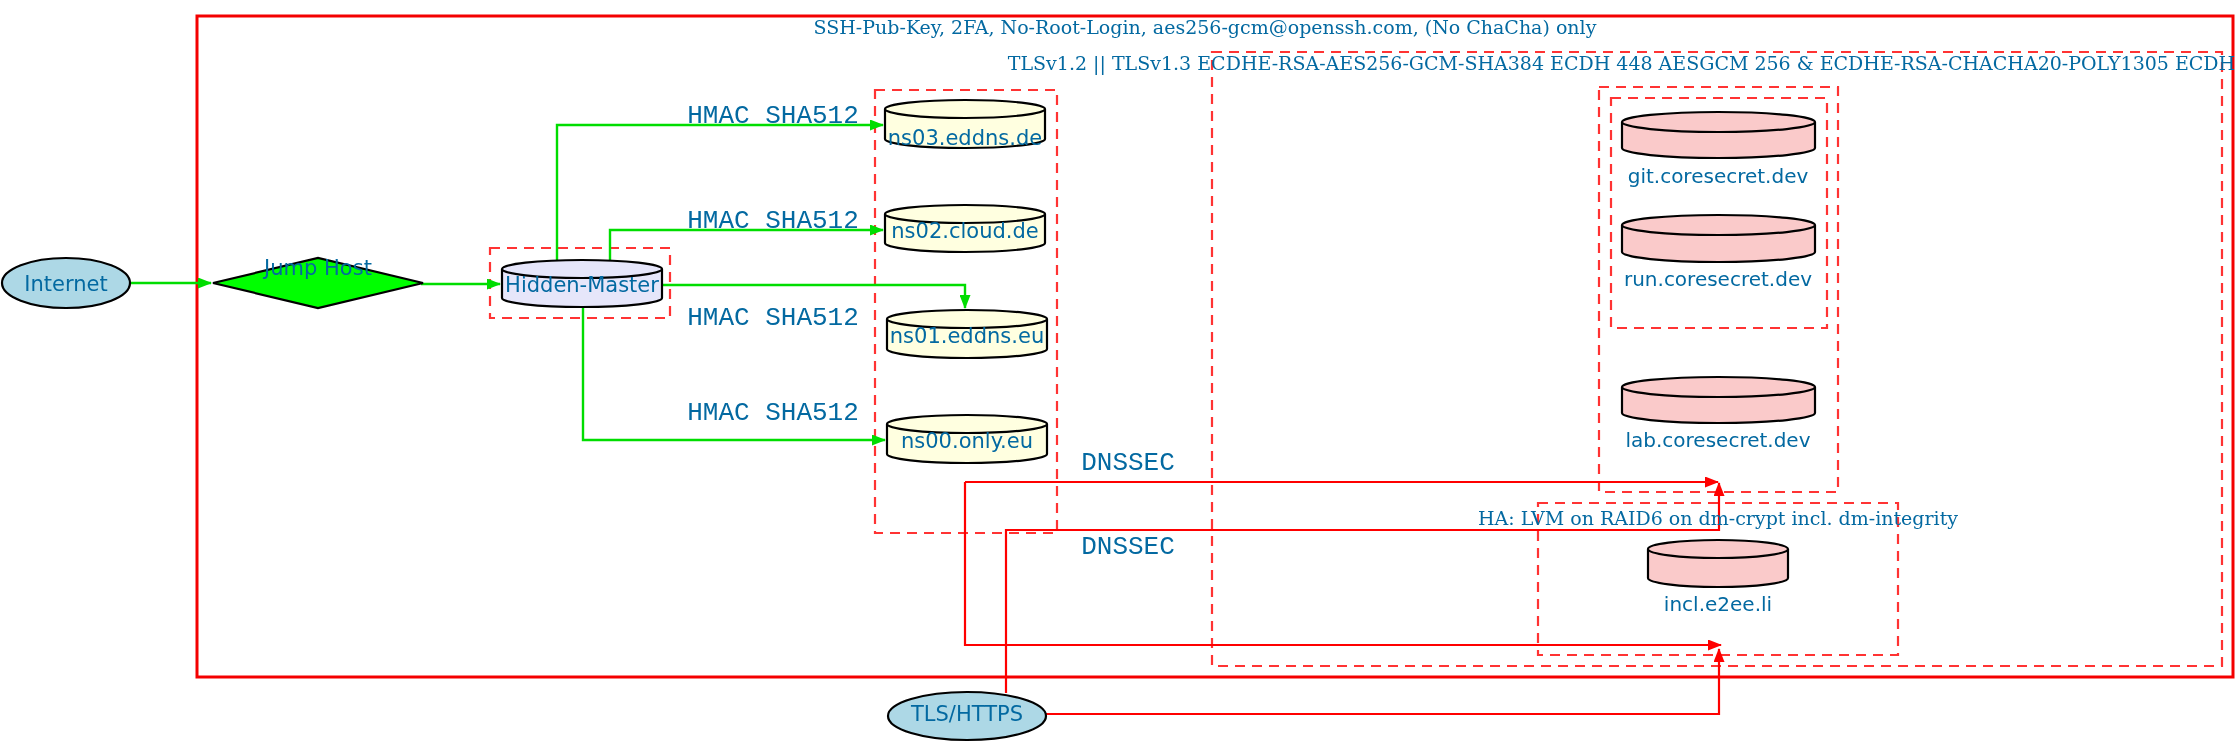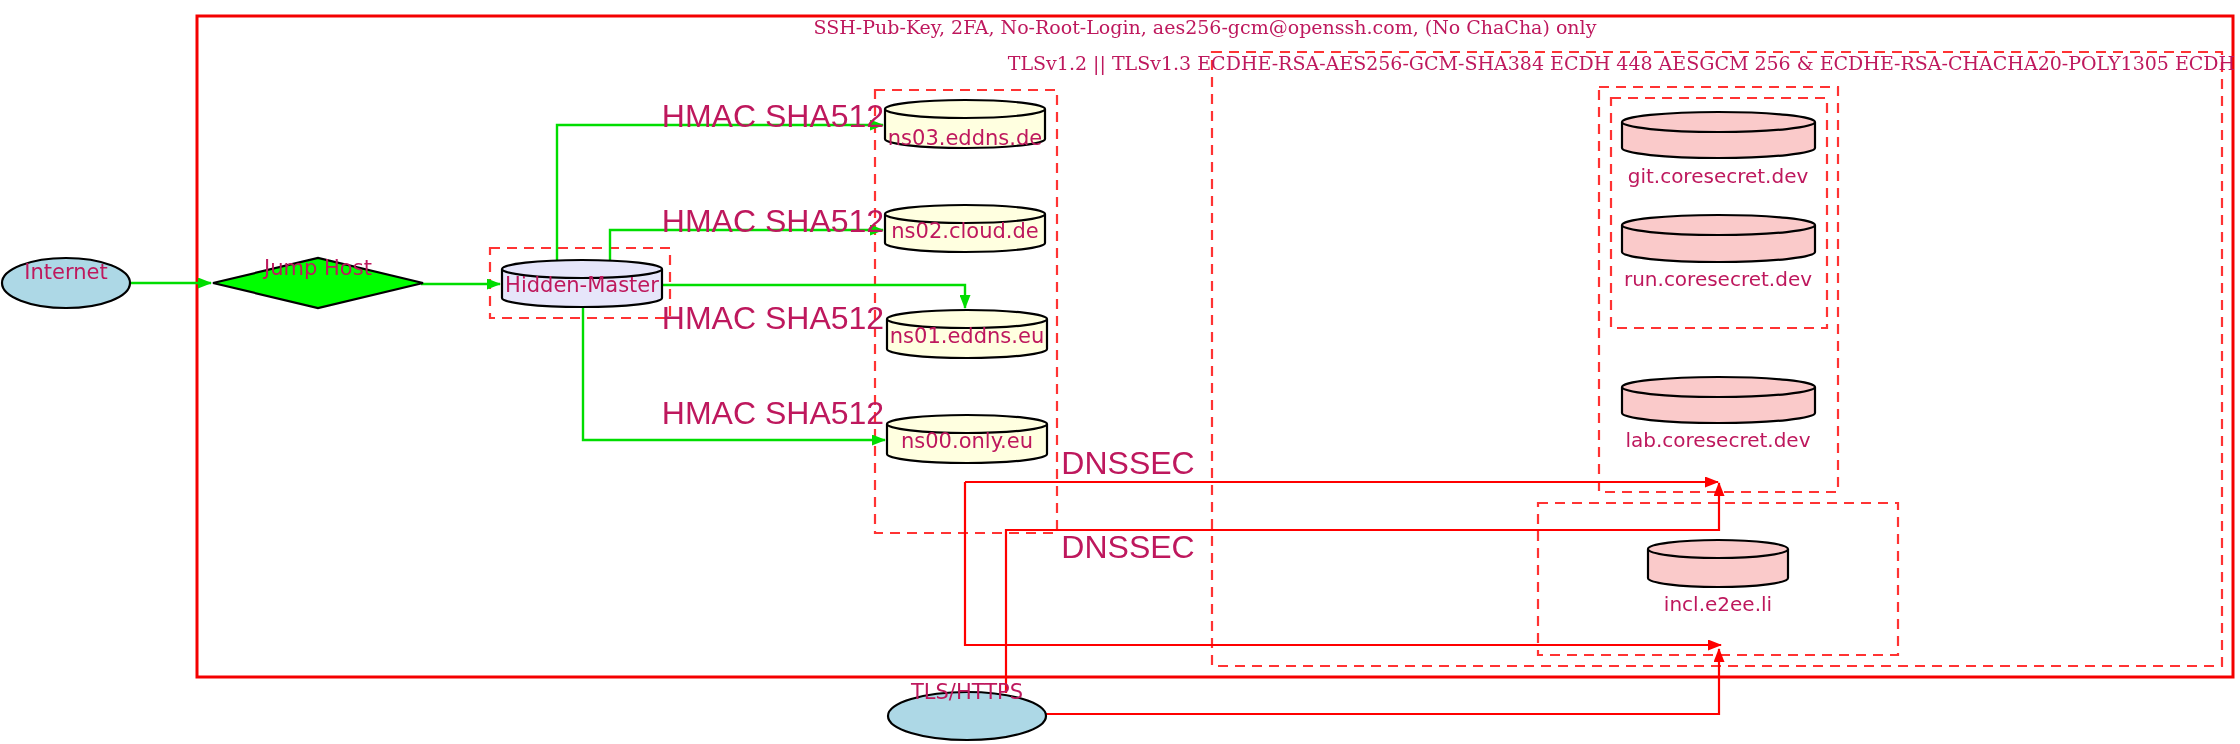--- a/index.html
+++ b/index.html
@@ -1,22 +1,22 @@
 <!DOCTYPE html>
 <html><head>
 <meta charset="utf-8">
 <style>
   html,body{margin:0;padding:0;background:#ffffff;}
   #canvas{position:relative;width:2240px;height:744px;background:#ffffff;
           font-family:"DejaVu Sans","Liberation Sans",sans-serif;overflow:hidden;}
   #shapes{position:absolute;left:0;top:0;}
-  .lbl{position:absolute;transform:translate(-50%,-50%);white-space:nowrap;color:#be185d;}
+  .lbl{position:absolute;transform:translate(-50%,-50%);white-space:nowrap;color:#0369a1;}
   .node-lbl{font-size:21px;font-family:"DejaVu Sans","Liberation Sans",sans-serif;}
   .node-lbl-sm{font-size:20px;font-family:"DejaVu Sans","Liberation Sans",sans-serif;margin-top:39px;}
-  .edge-lbl{font-size:32px;font-family:Liberation Sans, sans-serif;}
+  .edge-lbl{font-size:26px;font-family:Liberation Mono, monospace;}
   .cluster-lbl{font-size:19px;font-family:"DejaVu Serif","Liberation Serif",serif;}
 </style>
 </head>
 <body>
 
 <div id="canvas">
 
   <svg id="shapes" width="2240" height="744" viewBox="0 0 2240 744">
     <defs>
       <marker id="arrow-green" markerUnits="userSpaceOnUse" markerWidth="14" markerHeight="11" refX="13" refY="5.5" orient="auto">
@@ -87,33 +87,34 @@
     <g>
       <path d="M1648,549 V578 A70,9 0 0 0 1788,578 V549" fill="#facaca" stroke="#000" stroke-width="2.2"></path>
       <ellipse cx="1718" cy="549" rx="70" ry="9" fill="#facaca" stroke="#000" stroke-width="2.2"></ellipse>
     </g>
 
     <ellipse cx="967" cy="716" rx="79" ry="24" fill="#add8e6" stroke="#000" stroke-width="2.2"></ellipse>
   </svg>
 
   <div class="lbl cluster-lbl" style="left:1205px;top:27px">SSH-Pub-Key, 2FA, No-Root-Login, aes256-gcm@openssh.com, (No ChaCha) only</div>
   <div class="lbl cluster-lbl" style="left:1717px;top:63px">TLSv1.2 || TLSv1.3 ECDHE-RSA-AES256-GCM-SHA384 ECDH 448 AESGCM 256 &amp; ECDHE-RSA-CHACHA20-POLY1305 ECDH 448 ChaCha20 256</div>
+  <div class="lbl cluster-lbl" style="left:1718px;top:518px">HA: LVM on RAID6 on dm-crypt incl. dm-integrity</div>
 
-  <div class="lbl node-lbl" style="left:66px;top:272px">Internet</div>
+  <div class="lbl node-lbl" style="left:66px;top:284px">Internet</div>
   <div class="lbl node-lbl" style="left:318px;top:268px">Jump Host</div>
   <div class="lbl node-lbl" style="left:582px;top:285px">Hidden-Master</div>
   <div class="lbl node-lbl" style="left:965px;top:138px">ns03.eddns.de</div>
   <div class="lbl node-lbl" style="left:965px;top:231px">ns02.cloud.de</div>
   <div class="lbl node-lbl" style="left:967px;top:336px">ns01.eddns.eu</div>
   <div class="lbl node-lbl" style="left:967px;top:441px">ns00.only.eu</div>
   <div class="lbl node-lbl-sm" style="left:1718px;top:137px">git.coresecret.dev</div>
   <div class="lbl node-lbl-sm" style="left:1718px;top:240px">run.coresecret.dev</div>
   <div class="lbl node-lbl-sm" style="left:1718px;top:401px">lab.coresecret.dev</div>
   <div class="lbl node-lbl-sm" style="left:1718px;top:565px">incl.e2ee.li</div>
-  <div class="lbl node-lbl" style="left:967px;top:692px">TLS/HTTPS</div>
+  <div class="lbl node-lbl" style="left:967px;top:714px">TLS/HTTPS</div>
 
   <div class="lbl edge-lbl" style="left:773px;top:116px">HMAC SHA512</div>
   <div class="lbl edge-lbl" style="left:773px;top:221px">HMAC SHA512</div>
   <div class="lbl edge-lbl" style="left:773px;top:318px">HMAC SHA512</div>
   <div class="lbl edge-lbl" style="left:773px;top:413px">HMAC SHA512</div>
   <div class="lbl edge-lbl" style="left:1128px;top:463px">DNSSEC</div>
   <div class="lbl edge-lbl" style="left:1128px;top:547px">DNSSEC</div>
 
 </div>
 

